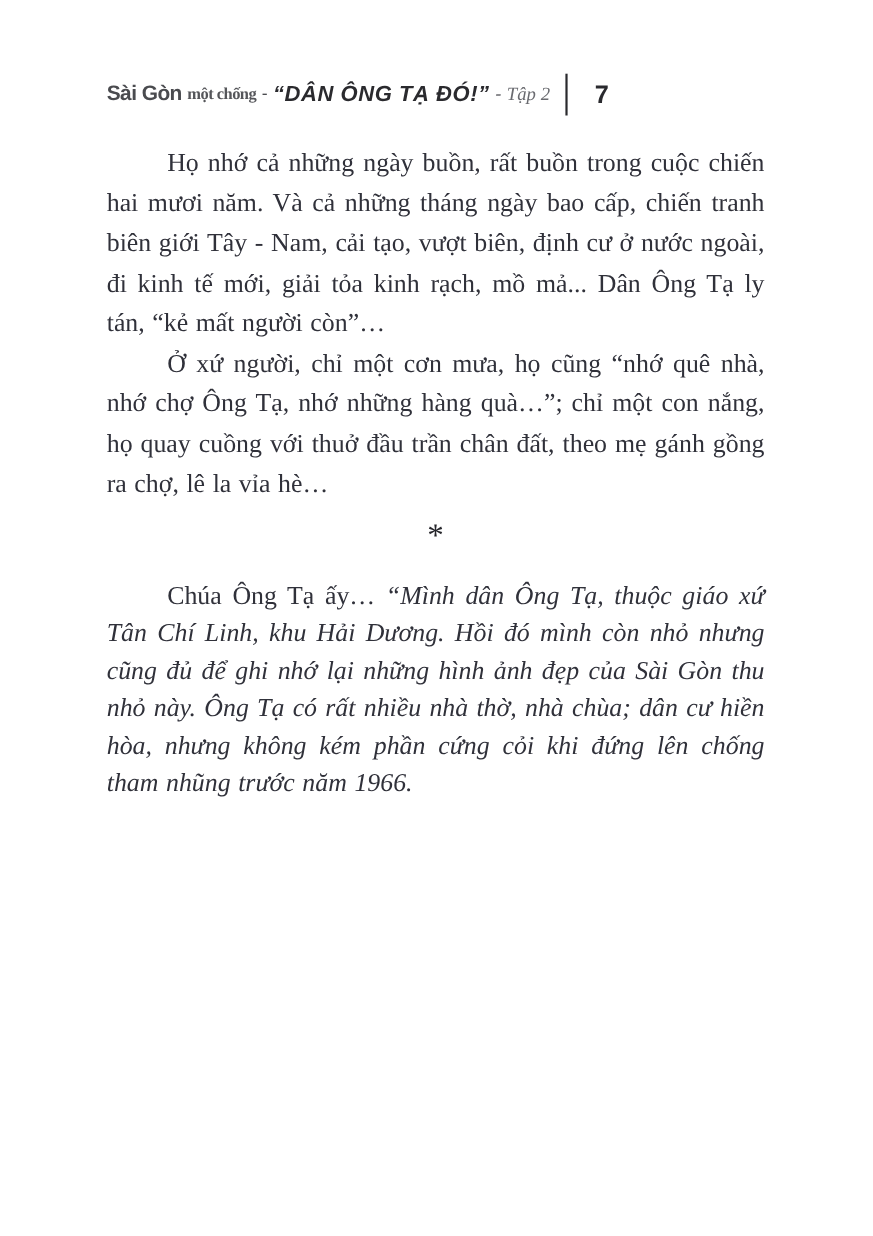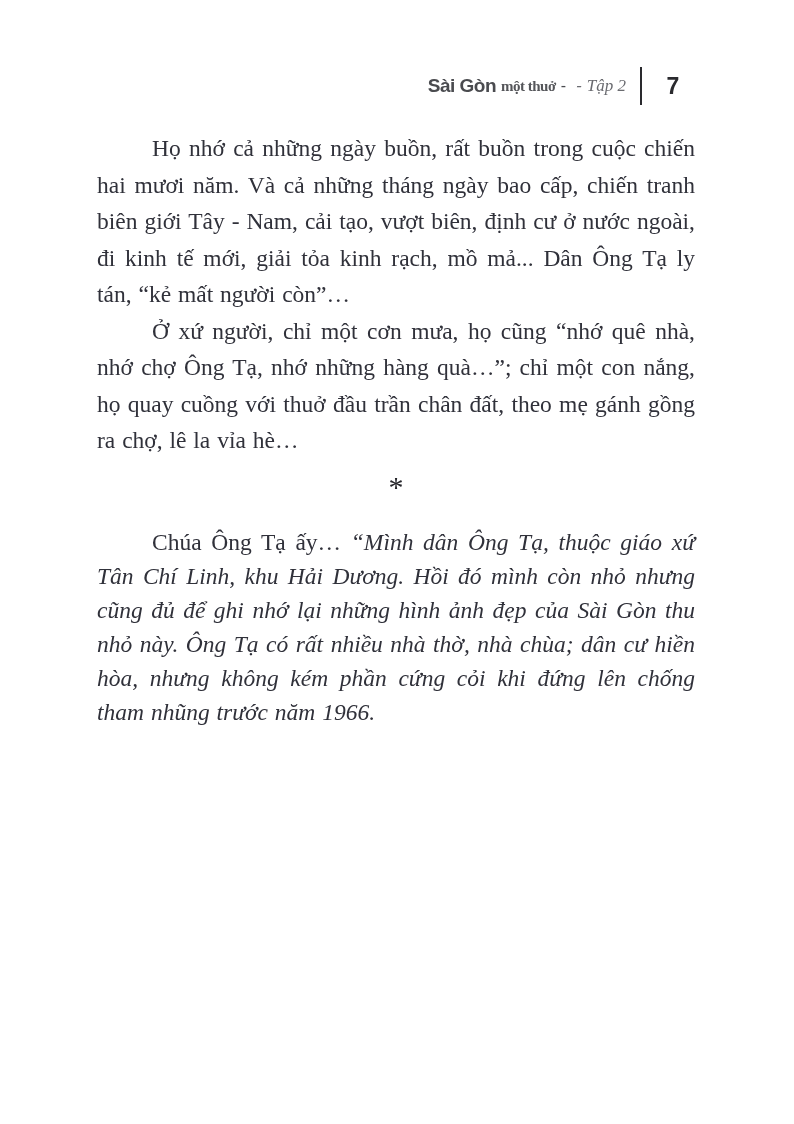--- a/index.html
+++ b/index.html
@@ -17,24 +17,24 @@
   .page {
     position: absolute;
     inset: 0;
     background: #ffffff;
   }
   
   .running-header {
     position: absolute;
     top: 66px;
     left: 97px;
-    right: 90px;
+    right: 115px;
     height: 40px;
     display: flex;
-    justify-content: flex-end;
+    justify-content: flex-start;
     align-items: center;
     font-family: "Liberation Sans", sans-serif;
     white-space: nowrap;
   }
   .running-header .series {
     font-weight: bold;
     font-size: 19px;
     letter-spacing: -0.5px;
     color: #4a4b4f;
   }
@@ -117,22 +117,23 @@
     text-indent: 0;
   }
 </style>
 </head>
 <body>
 
 <div class="page">
 
   <header class="running-header">
     <span class="series">Sài Gòn</span>
-    <span class="series-sub">một thuở</span>
+    <span class="series-sub">một chống</span>
     <span class="dash">-</span>
+    <span class="book">“DÂN ÔNG TẠ ĐÓ!”</span>
     <span class="dash2">-</span>
     <span class="volume">Tập 2</span>
     <span class="vbar"></span>
     <span class="pagenum">7</span>
   </header>
 
   <main class="text-block">
 
     <p class="para">Họ nhớ cả những ngày buồn, rất buồn trong cuộc chiến hai mươi năm. Và cả những tháng ngày bao cấp, chiến tranh biên giới Tây - Nam, cải tạo, vượt biên, định cư ở nước ngoài, đi kinh tế mới, giải tỏa kinh rạch, mồ mả... Dân Ông Tạ ly tán, “kẻ mất người còn”…</p>
 

